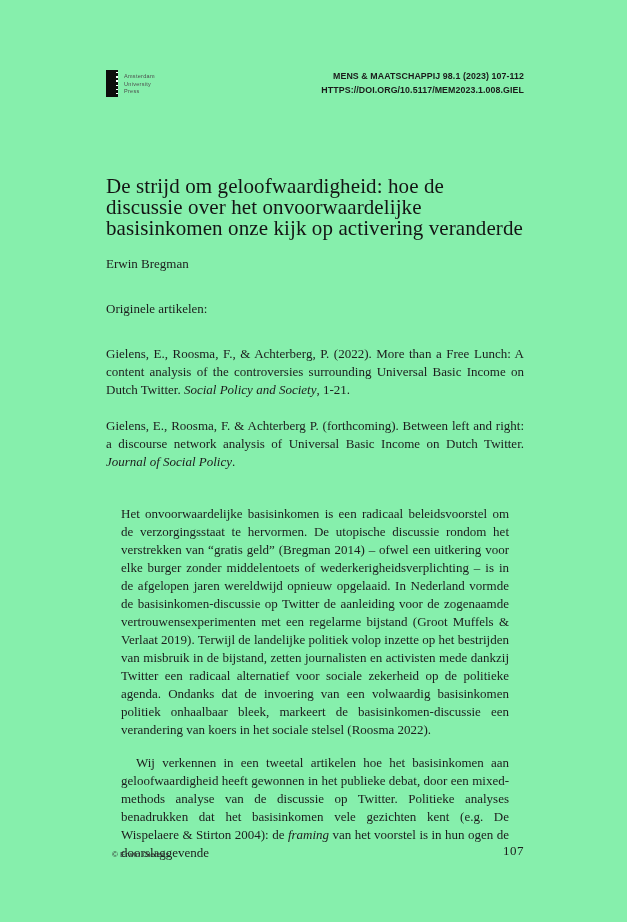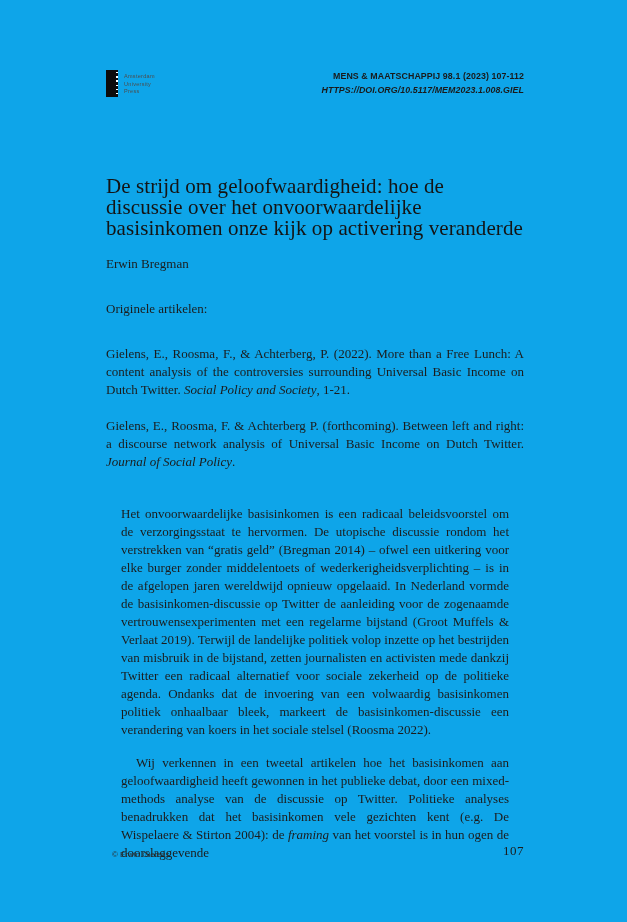--- a/index.html
+++ b/index.html
@@ -3,21 +3,21 @@
 <meta charset="utf-8">
 <style>
   html, body { margin: 0; padding: 0; background: #ffffff; }
 
   .page {
     width: 627px;
     height: 922px;
     box-sizing: border-box;
     padding: 70px 103px 0 106px;
     position: relative;
-    background: #0ea5e9;
+    background: #86efac;
     font-family: "Liberation Serif", "DejaVu Serif", serif;
     color: #1c1c1c;
     overflow: hidden;
     margin: 0 auto;
   }
 
   .header { display: flex; justify-content: space-between; align-items: flex-start; }
 
   .logo { display: flex; gap: 6px; }
   .logo-bar {
@@ -33,21 +33,21 @@
     font-size: 5.5px; line-height: 7.5px; letter-spacing: .3px;
     color: #4d4d4d; padding-top: 3px;
   }
 
   .journal-info {
     text-align: right;
     font-family: "Liberation Sans", "DejaVu Sans", sans-serif;
     font-size: 8.8px; line-height: 13.5px; font-weight: bold;
     color: #1a1a1a; letter-spacing: .1px;
   }
-  .doi-line { font-style: italic; }
+  .doi-line { }
 
   .article-title {
     margin: 79px 0 0 0;
     font-size: 21px; line-height: 21px; font-weight: normal;
     color: #141414; letter-spacing: .1px;
   }
 
   .author { margin-top: 16px; font-size: 13px; line-height: 18px; }
 
   .section-label { margin-top: 27px; font-size: 13px; line-height: 18px; }

